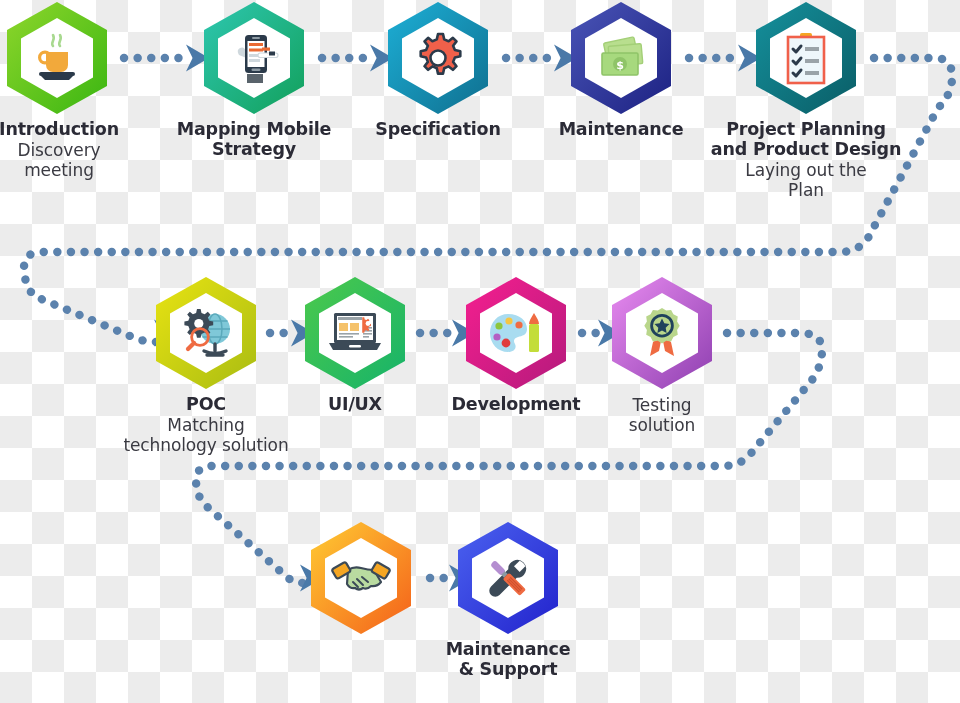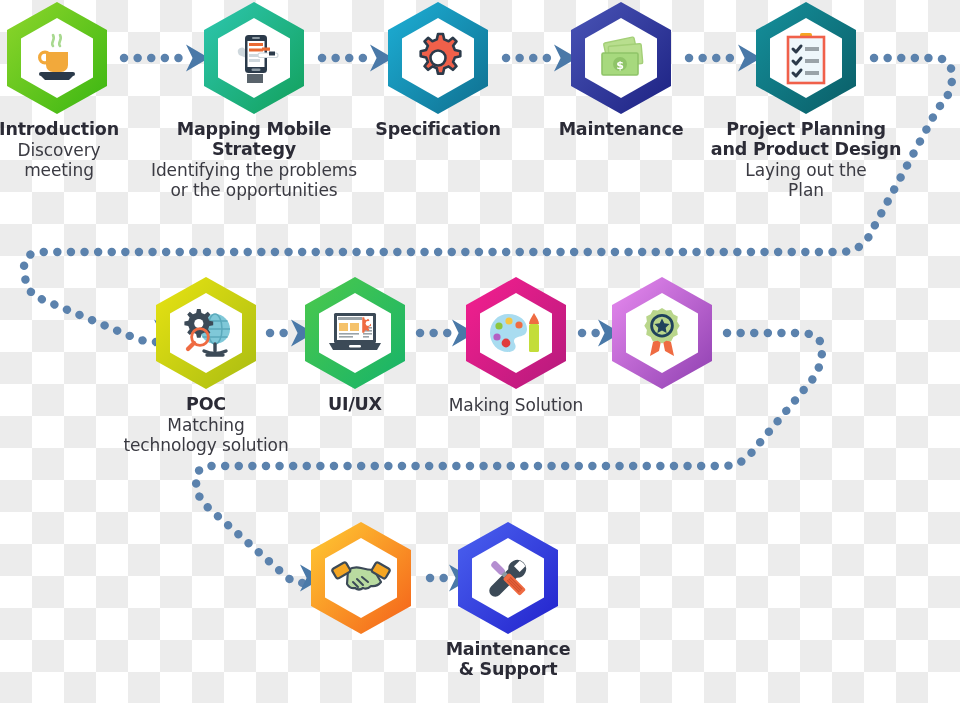--- a/index.html
+++ b/index.html
@@ -137,22 +137,20 @@
         <rect x="33" y="24" width="20" height="4.5" rx="2.2" fill="#ffffff" stroke="#cfd8dd" stroke-width="1.2"></rect>
         <rect x="44" y="22.5" width="6" height="4" fill="#2b3a4a"></rect>
         <rect x="37" y="18.5" width="8" height="3.2" fill="#ea6a33"></rect>
         <rect x="22" y="45" width="16" height="9" fill="#59636b"></rect>
       </svg>
     </div>
   </div>
   <div class="labels">
     <div class="title">Mapping Mobile
 Strategy</div>
-    <div class="subtitle">Identifying the problems
-or the opportunities</div>
   </div>
 </div>
 
 <div class="node" style="left:438px;top:58px;">
   <div class="hexwrap">
     <svg width="116" height="116" viewBox="0 0 116 116">
       <defs>
           <linearGradient id="g3" x1="0" y1="0" x2="1" y2="1">
         <stop offset="0" stop-color="#1dafd6"></stop>
             <stop offset="1" stop-color="#0f6f8f"></stop>
@@ -335,21 +333,21 @@
         <circle cx="32" cy="17" r="3.6" fill="#ef6b42"></circle>
         <circle cx="12" cy="18" r="3.6" fill="#8dc63f"></circle>
         <circle cx="10" cy="29" r="3.6" fill="#b45fc4"></circle>
         <circle cx="19" cy="35" r="4.4" fill="#e03c3c"></circle>
         <path d="M47 5 C50 10 52 13 52 16 H42 C42 13 44 10 47 5 Z" fill="#ef6b42"></path>
         <rect x="42" y="16" width="10" height="28" rx="1.6" fill="#c3dd3a"></rect>
       </svg>
     </div>
   </div>
   <div class="labels">
-    <div class="subtitle">Making Solution</div>
+    <div class="title">Development</div>
   </div>
 </div>
 
 <div class="node" style="left:662px;top:333px;">
   <div class="hexwrap">
     <svg width="116" height="116" viewBox="0 0 116 116">
       <defs>
           <linearGradient id="g9" x1="0" y1="0" x2="1" y2="1">
         <stop offset="0" stop-color="#e88bf0"></stop>
             <stop offset="1" stop-color="#8e3fb0"></stop>
@@ -362,20 +360,22 @@
       <svg width="52" height="54" viewBox="0 0 52 54">
         <path d="M26 30 l-9 6 -3 14 9-5 z" fill="#ef6b42"></path>
         <path d="M26 30 l9 6 3 14 -9-5 z" fill="#ef6b42"></path>
         <path d="M26 2 l4.2 2.6 4.9-0.7 2.3 4.4 4.4 2.3 -0.7 4.9 2.6 4.2 -2.6 4.2 0.7 4.9 -4.4 2.3 -2.3 4.4 -4.9-0.7 -4.2 2.6 -4.2-2.6 -4.9 0.7 -2.3-4.4 -4.4-2.3 0.7-4.9 -2.6-4.2 2.6-4.2 -0.7-4.9 4.4-2.3 2.3-4.4 4.9 0.7 z" fill="#b9d68b"></path>
         <circle cx="26" cy="19.7" r="10.4" fill="none" stroke="#20425c" stroke-width="2.8"></circle>
         <path d="M26 12.6 l2.3 4.7 5.2 0.8 -3.8 3.7 0.9 5.2 -4.6-2.4 -4.6 2.4 0.9-5.2 -3.8-3.7 5.2-0.8 z" fill="#20425c"></path>
       </svg>
     </div>
   </div>
   <div class="labels">
+    <div class="subtitle">Testing
+solution</div>
   </div>
 </div>
 
 <div class="node" style="left:361px;top:578px;">
   <div class="hexwrap">
     <svg width="116" height="116" viewBox="0 0 116 116">
       <defs>
           <linearGradient id="g10" x1="0" y1="0" x2="1" y2="1">
         <stop offset="0" stop-color="#ffcc33"></stop>
             <stop offset="1" stop-color="#f4601a"></stop>

